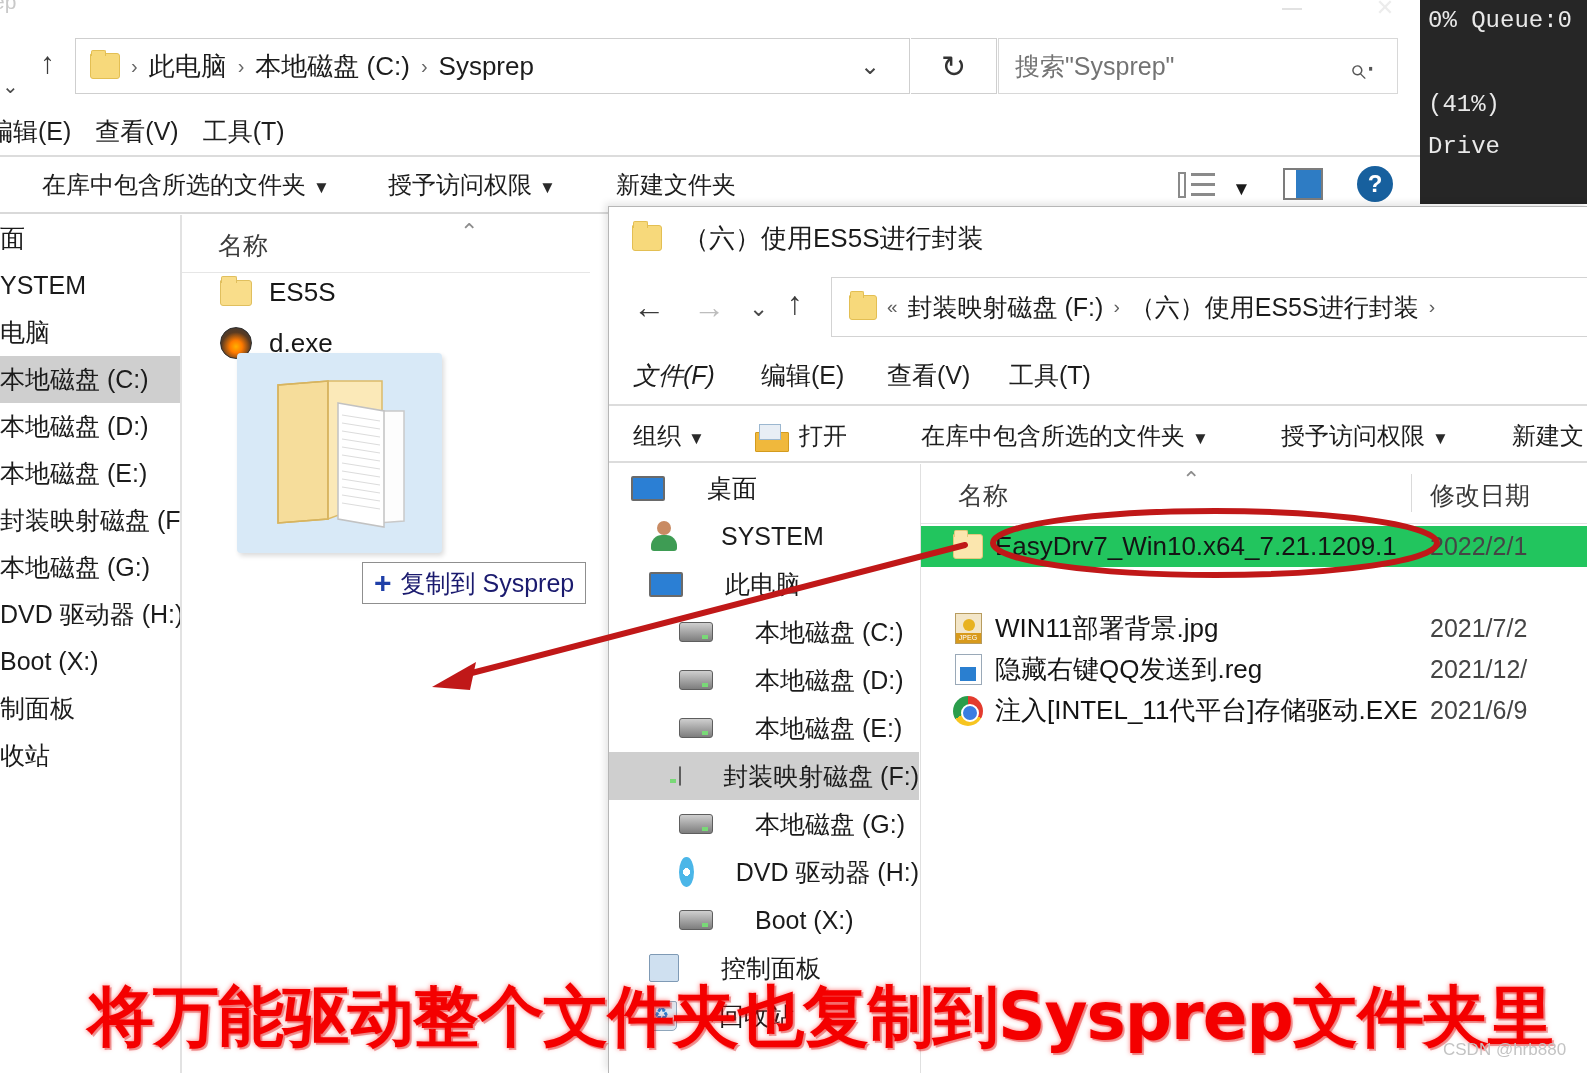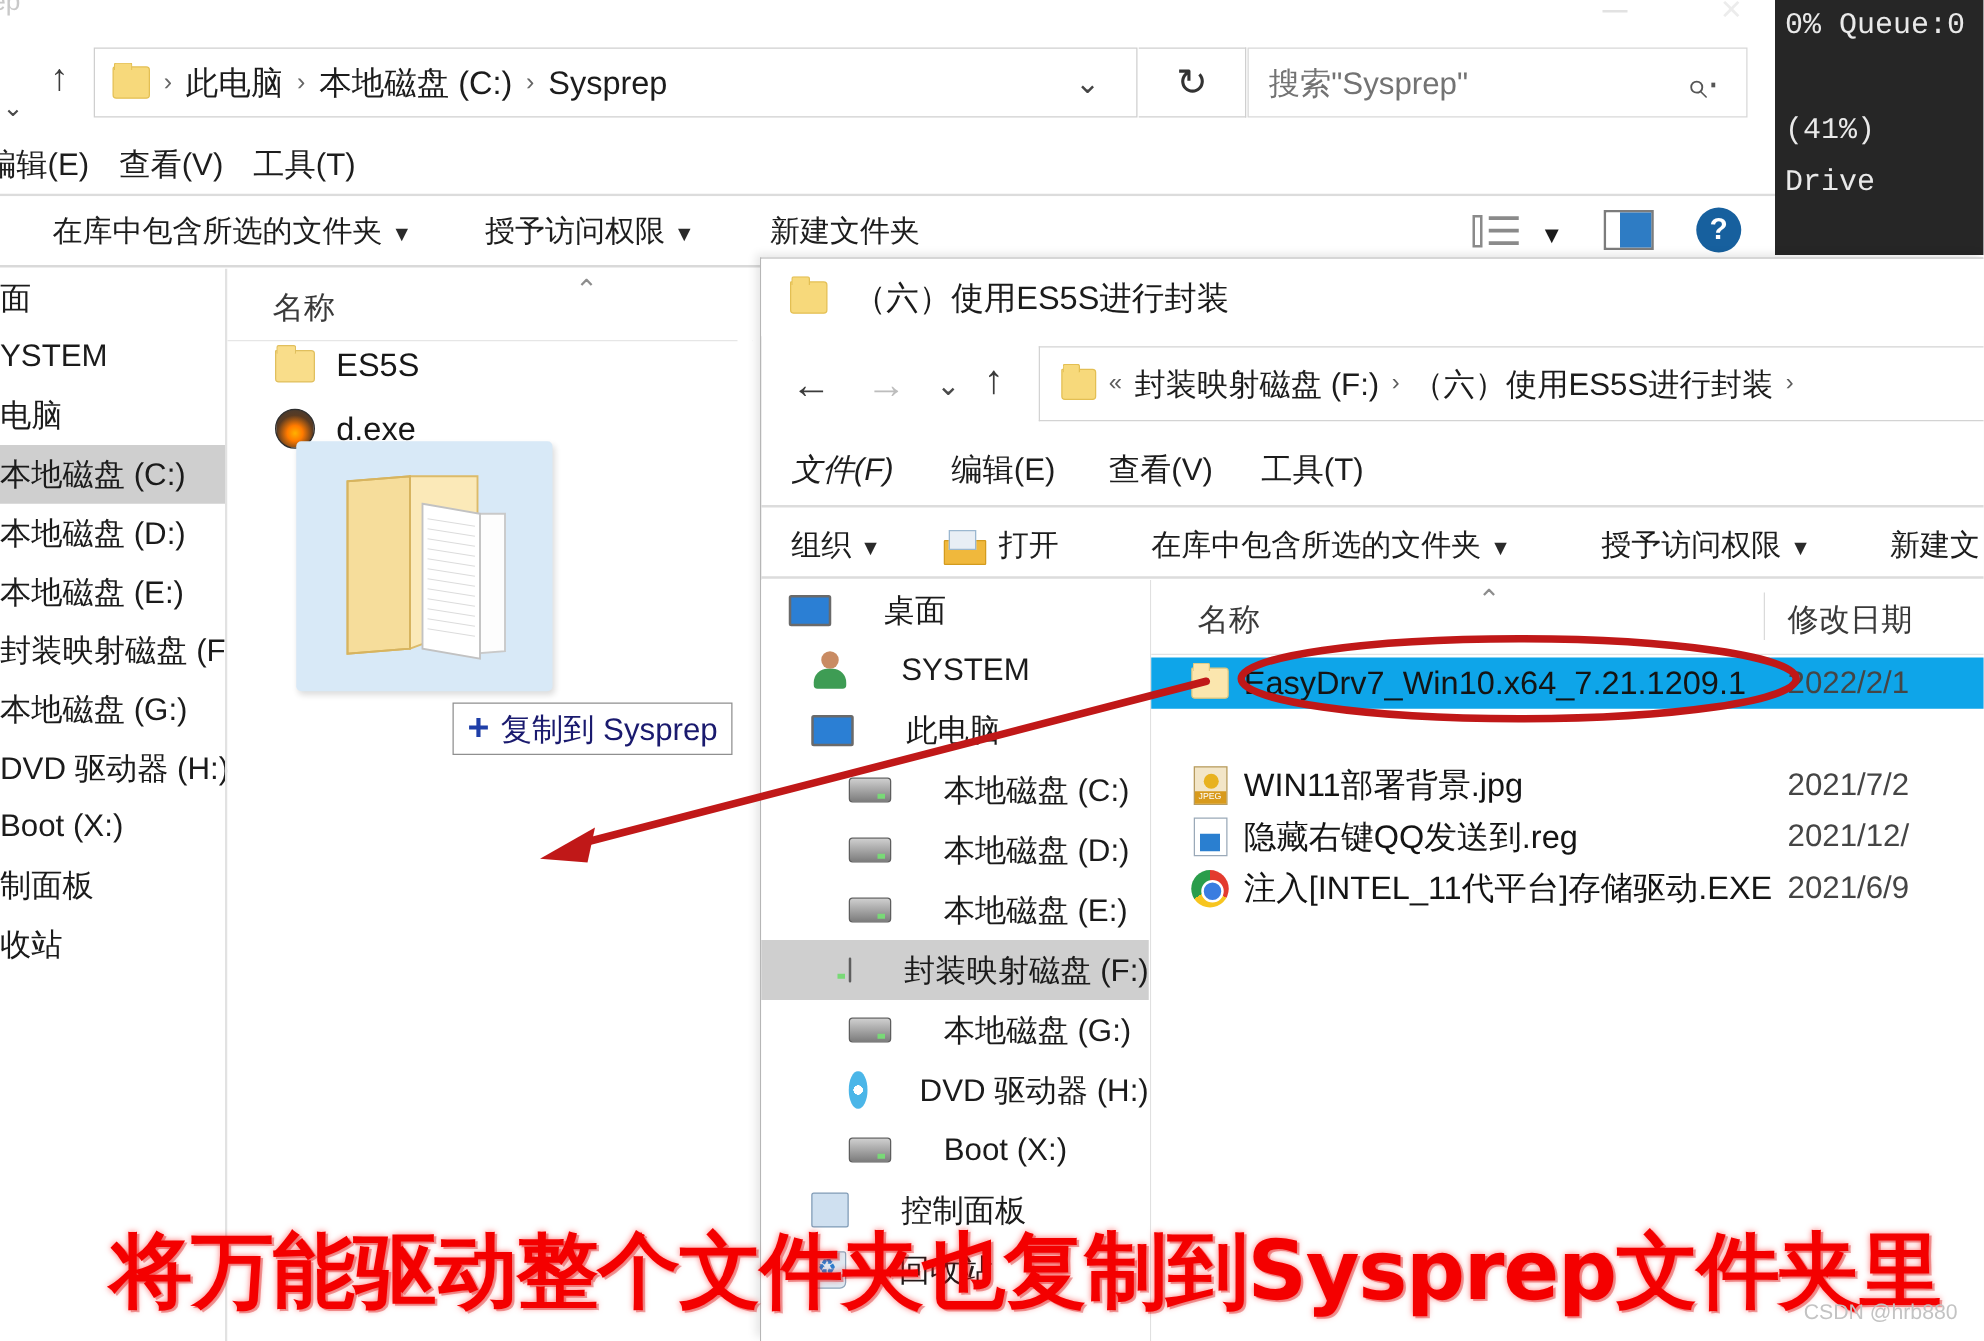--- a/index.html
+++ b/index.html
@@ -162,21 +162,21 @@
   .ico-panel { width:30px;height:28px;background:#cfe0f0;border:1px solid #7f9ab5;border-radius:2px;}
 
   
   .w2-files { position:absolute; left:312px; top:257px; width:667px; height:610px; background:#fff;}
   .w2-fhdr { position:absolute; left:0; top:0; width:667px; height:60px; border-bottom:1px solid #e3e3e3;}
   .w2-fhdr .c1 { position:absolute; left:37px; top:15px; font-size:25px; color:#3a3a3a;}
   .w2-fhdr .c2 { position:absolute; left:509px; top:15px; font-size:25px; color:#3a3a3a;}
   .w2-fhdr .sortarrow { position:absolute; left:261px; top:3px; font-size:22px; color:#8d8d8d;}
   .w2-fhdr .vsep { position:absolute; left:490px; top:10px; width:1px; height:38px; background:#dadada;}
   .w2-frow { position:absolute; left:0; width:667px; height:41px; display:flex; align-items:center;}
-  .w2-frow.sel { background:#0ea5e9;}
+  .w2-frow.sel { background:#22c55e;}
   .w2-frow .ic { margin-left:30px; width:34px; display:flex; justify-content:center;}
   .w2-frow .nm { font-size:26px; color:#141414; margin-left:10px; white-space:nowrap;}
   .w2-frow .dt { position:absolute; left:509px; font-size:25px; color:#454545; white-space:nowrap;}
 
   .fi-folder { width:30px;height:25px;background:#fbe6ae;border:1px solid #e3c87c;border-radius:1px 3px 3px 3px;position:relative;}
   .fi-folder:after{content:"";position:absolute;left:0;top:-5px;width:12px;height:6px;background:#fbe6ae;border:1px solid #e3c87c;border-bottom:none;border-radius:2px 2px 0 0;}
   .fi-qq { width:30px;height:30px;border-radius:50%;background:#2e8fd6;position:relative;}
   .fi-qq:after{content:"";position:absolute;left:7px;top:6px;width:16px;height:16px;border-radius:50%;background:#fff;}
   .fi-jpg { width:27px;height:31px;background:#f3e6c8;border:1px solid #b79c60;position:relative;}
   .fi-jpg:after{content:"JPEG";position:absolute;left:0;bottom:0;width:100%;height:10px;background:#d89a1c;color:#fff;font-size:7px;text-align:center;line-height:10px;}

